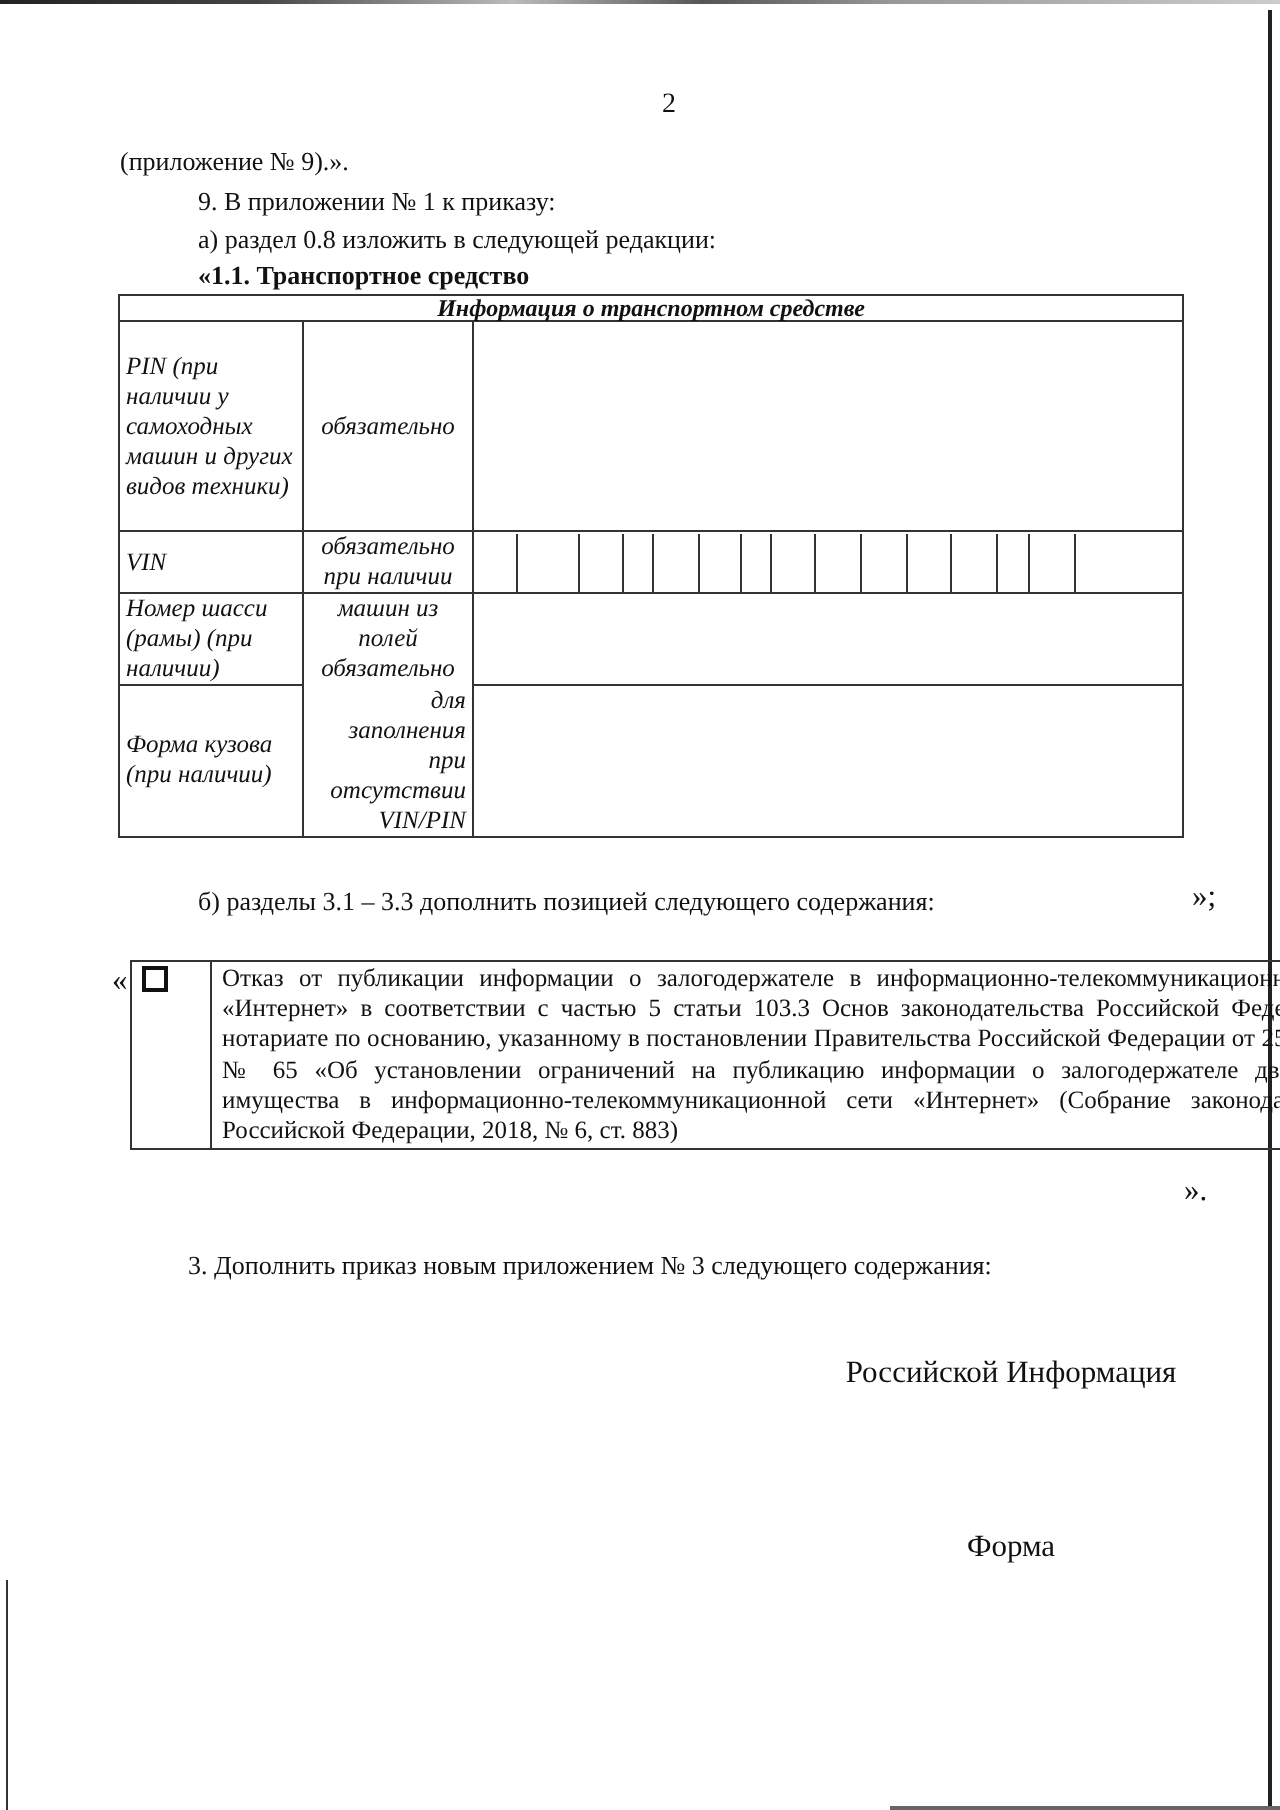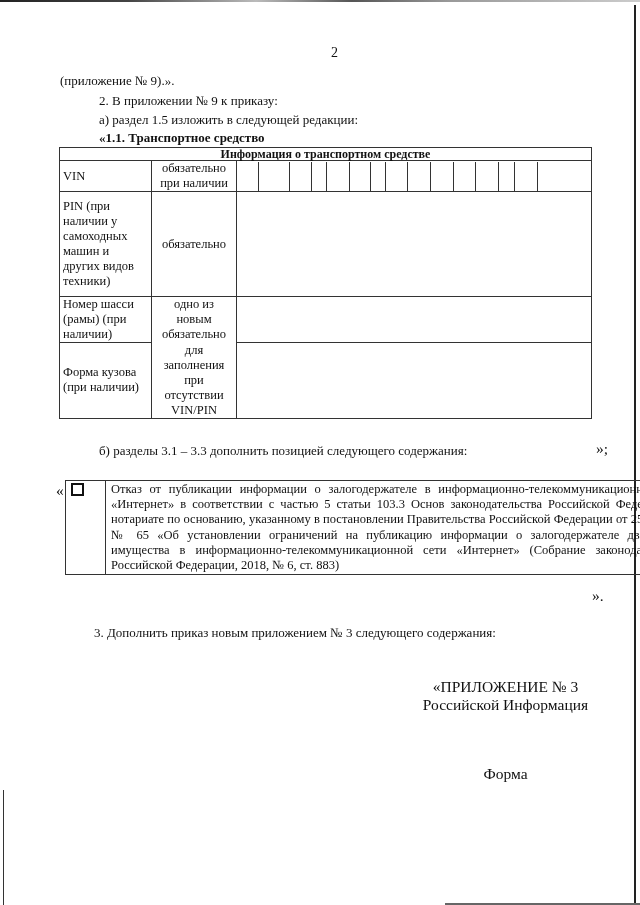--- a/index.html
+++ b/index.html
@@ -15,21 +15,21 @@
 
   .abs { position: absolute; white-space: nowrap; }
   .page-num { left: 331px; top: 45px; font-size: 14px; }
   .p { font-size: 13px; line-height: 18px; }
   .bold { font-weight: bold; }
 
   table.info {
     position: absolute; left: 59px; top: 147px; width: 533px;
     border-collapse: collapse; font-size: 12.5px; line-height: 15px;
   }
-  table.info td { border: 1px solid #333; padding: 0 3px; vertical-align: middle; }
+  table.info td { border: 1px solid #333; padding: 0 3px; vertical-align: middle; font-style: italic; }
   table.info td.hdr { text-align: center; font-weight: bold; height: 12px; line-height: 12px; font-size: 12px; }
   table.info td.c1 { width: 85px; text-align: left; }
   table.info td.c2 { width: 78px; text-align: center; }
   table.info td.c3 { padding: 0; }
   .vin-cells { display: flex; height: 29px; }
   .vin-cells div { border-right: 1px solid #333; height: 100%; box-sizing: border-box; }
   .vin-cells div:last-child { border-right: none; }
 
   .closing { position: absolute; font-size: 15.5px; }
 
@@ -49,28 +49,33 @@
 <body>
 
 <div class="scan-top"></div>
 <div class="scan-left"></div>
 <div class="scan-right"></div>
 <div class="scan-bottom"></div>
 
 <div class="abs page-num">2</div>
 
 <div class="abs p" style="left:60px; top:72px;">(приложение № 9).».</div>
-<div class="abs p" style="left:99px; top:92px;">2. В приложении № 9 к приказу:</div>
-<div class="abs p" style="left:99px; top:111px;">а) раздел 1.5 изложить в следующей редакции:</div>
+<div class="abs p" style="left:99px; top:92px;">9. В приложении № 1 к приказу:</div>
+<div class="abs p" style="left:99px; top:111px;">а) раздел 0.8 изложить в следующей редакции:</div>
 <div class="abs p bold" style="left:99px; top:129px;">«1.1. Транспортное средство</div>
 
 <table class="info">
   <tbody>
       <tr>
     <td class="hdr" colspan="3">Информация о транспортном средстве</td>
+  </tr>
+  <tr style="height:105px;">
+    <td class="c1">PIN (при наличии у самоходных машин и других видов техники)</td>
+    <td class="c2">обязательно</td>
+    <td class="c3"></td>
   </tr>
   <tr style="height:30px;">
     <td class="c1">VIN</td>
     <td class="c2">обязательно при наличии</td>
     <td class="c3">
       <div class="vin-cells">
         <div style="width:22px"></div>
         <div style="width:31px"></div>
         <div style="width:22px"></div>
         <div style="width:15px"></div>
@@ -81,33 +86,28 @@
         <div style="width:23px"></div>
         <div style="width:23px"></div>
         <div style="width:22px"></div>
         <div style="width:23px"></div>
         <div style="width:16px"></div>
         <div style="width:23px"></div>
         <div style="flex:1"></div>
       </div>
     </td>
   </tr>
-  <tr style="height:105px;">
-    <td class="c1">PIN (при наличии у самоходных машин и других видов техники)</td>
-    <td class="c2">обязательно</td>
-    <td class="c3"></td>
-  </tr>
   <tr style="height:35px;margin-top:36px;">
     <td class="c1">Номер шасси (рамы) (при наличии)</td>
-    <td class="c2" style="border-bottom:none;">одно из новым обязательно</td>
+    <td class="c2" style="border-bottom:none;">машин из полей обязательно</td>
     <td class="c3"></td>
   </tr>
   <tr style="height:70px;">
     <td class="c1">Форма кузова (при наличии)</td>
-    <td class="c2" style="border-top:none;">для заполнения при отсутствии VIN/PIN</td>
+    <td class="c2" style="border-top:none;text-align:right;">для заполнения при отсутствии VIN/PIN</td>
     <td class="c3"></td>
   </tr>
 </tbody>
   </table>
 
 <div class="closing" style="left:596px; top:440px;">»;</div>
 
 <div class="abs p" style="left:99px; top:442px;">б) разделы 3.1 – 3.3 дополнить позицией следующего содержания:</div>
 
 <div class="closing" style="left:56px; top:482px;">«</div>
@@ -121,16 +121,15 @@
     <td class="txt">Отказ от публикации информации о залогодержателе в информационно-телекоммуникационной сети «Интернет» в соответствии с частью 5 статьи 103.3 Основ законодательства Российской Федерации о нотариате по основанию, указанному в постановлении Правительства Российской Федерации от 25.01.2018 № 65 «Об установлении ограничений на публикацию информации о залогодержателе движимого имущества в информационно-телекоммуникационной сети «Интернет» (Собрание законодательства Российской Федерации, 2018, № 6, ст. 883)</td>
   </tr>
 </tbody>
   </table>
 
 <div class="closing" style="left:592px; top:587px;">».</div>
 
 <div class="abs p" style="left:94px; top:624px;">3. Дополнить приказ новым приложением № 3 следующего содержания:</div>
 
 <div class="appendix">
-  <div>«ПРИЛОЖЕНИЕ № 3</div>
   <div>Российской Информация</div>
 </div>
 <div class="forma">Форма</div>
 
 </body></html>

